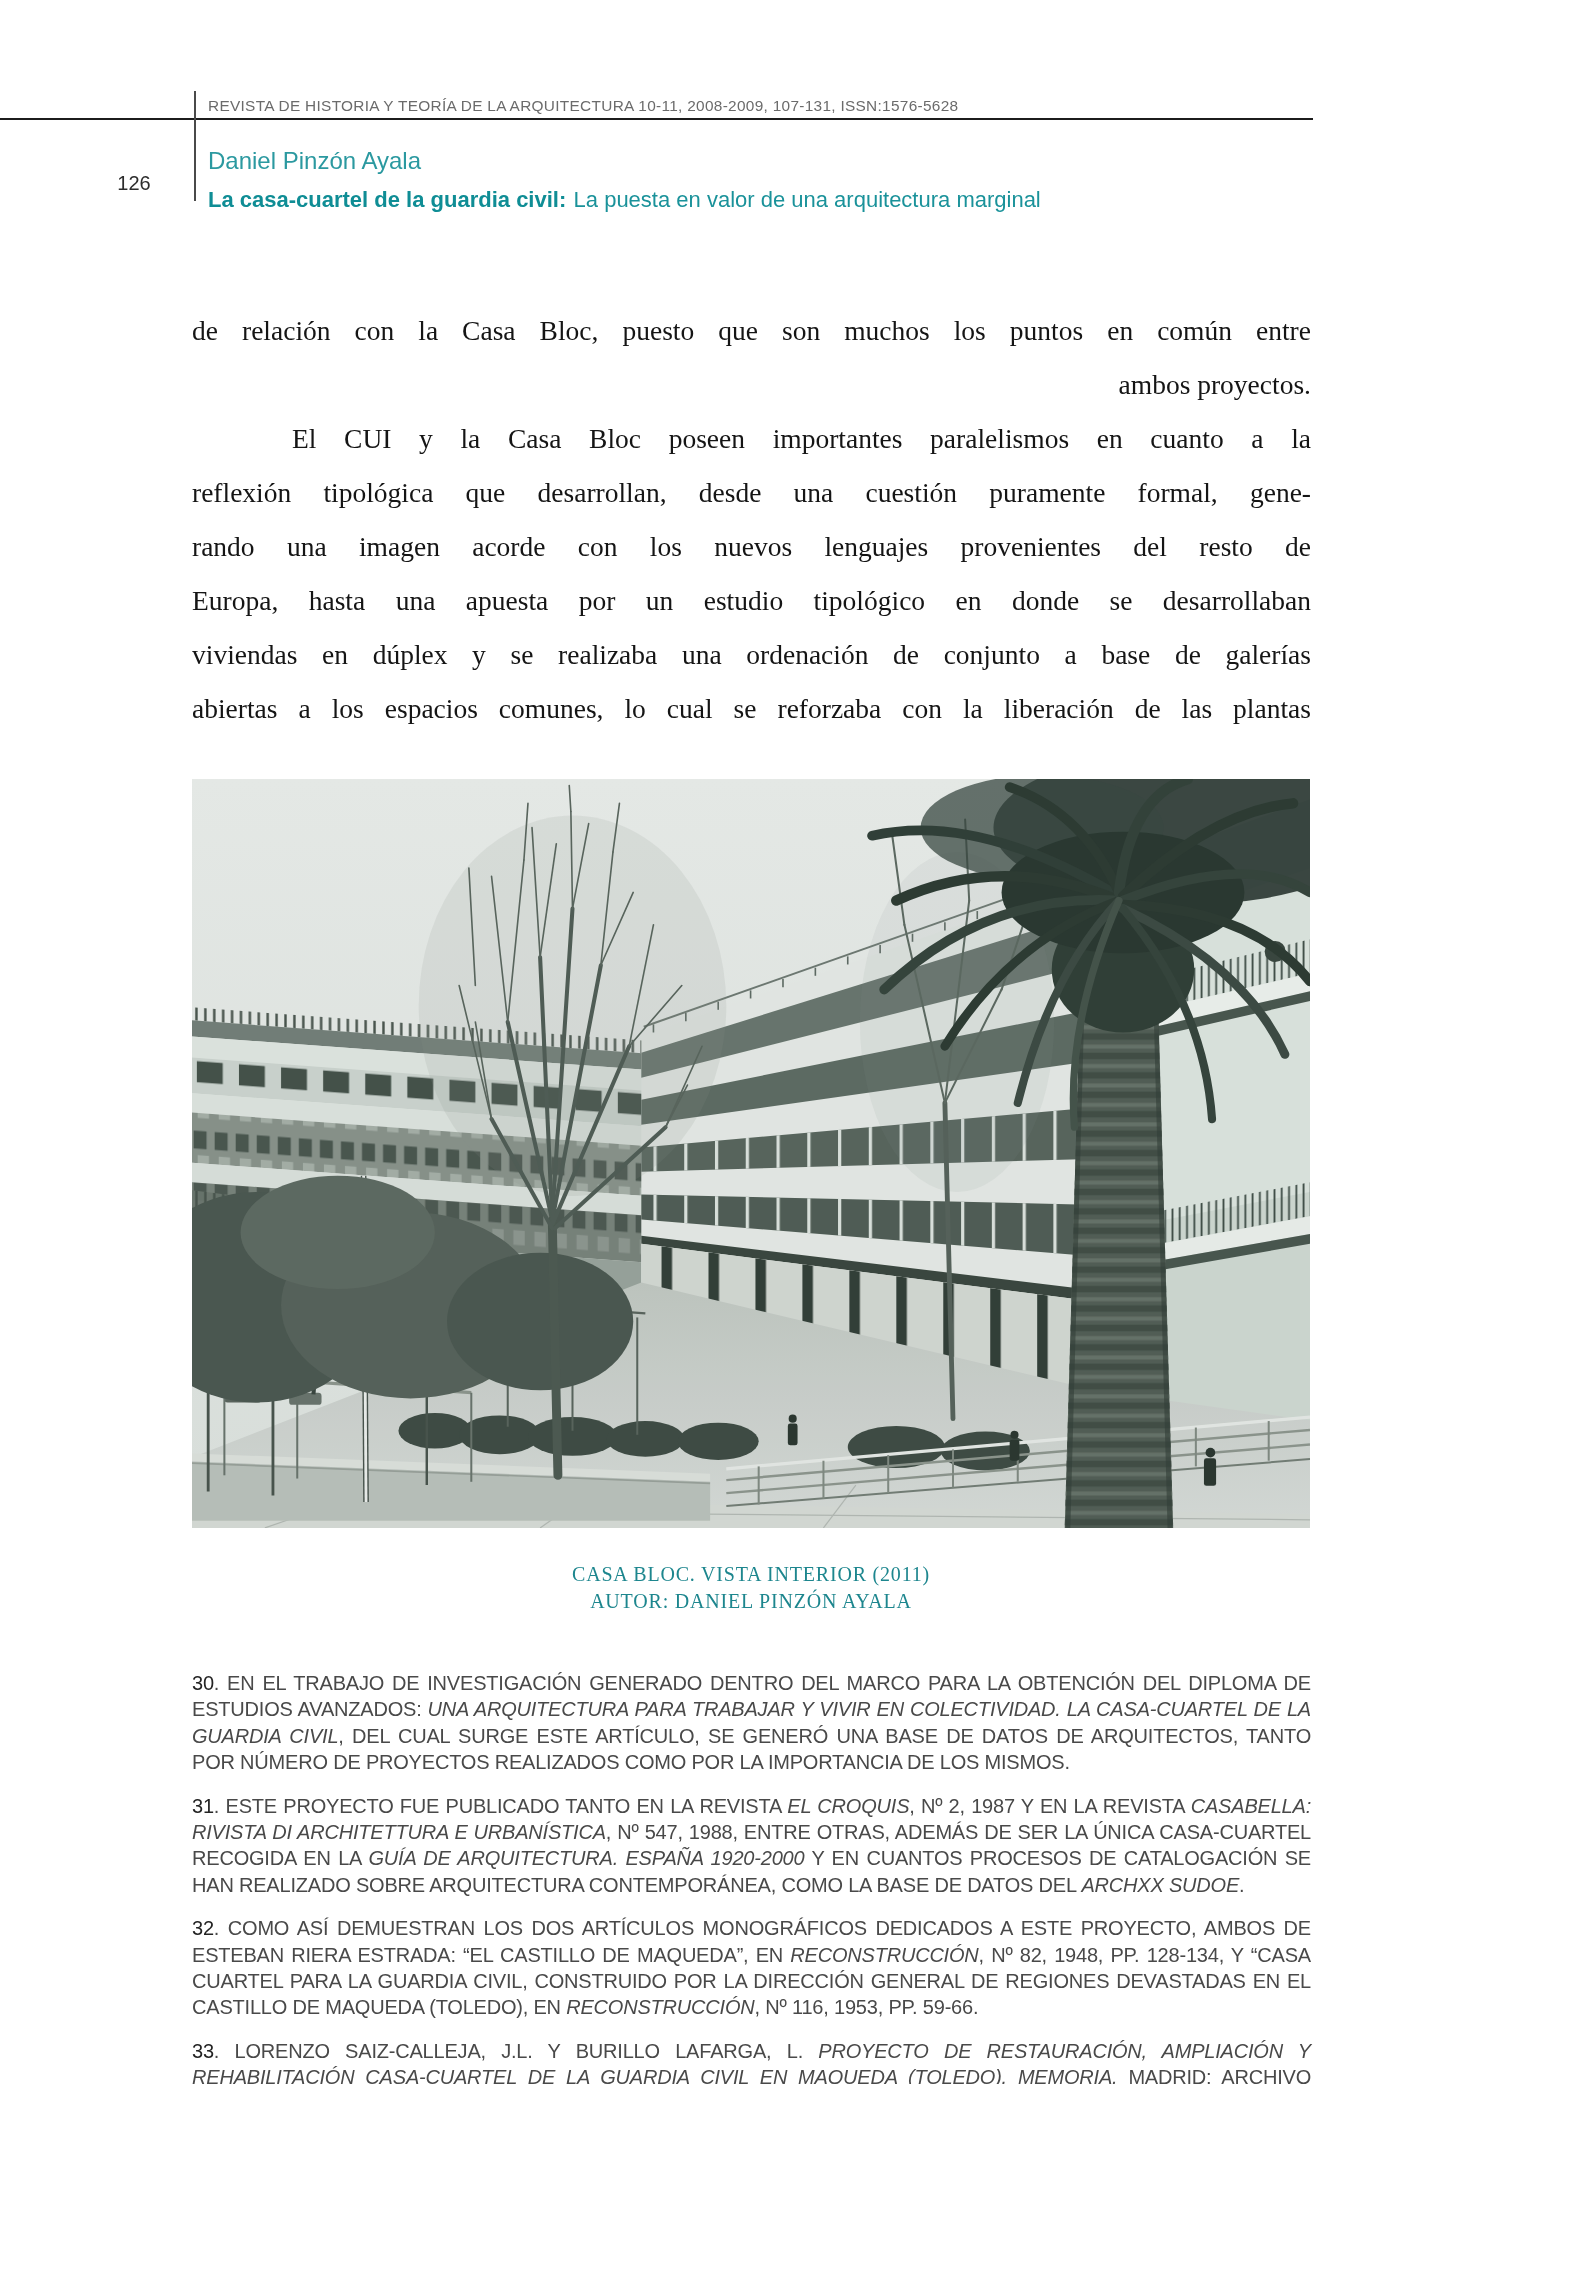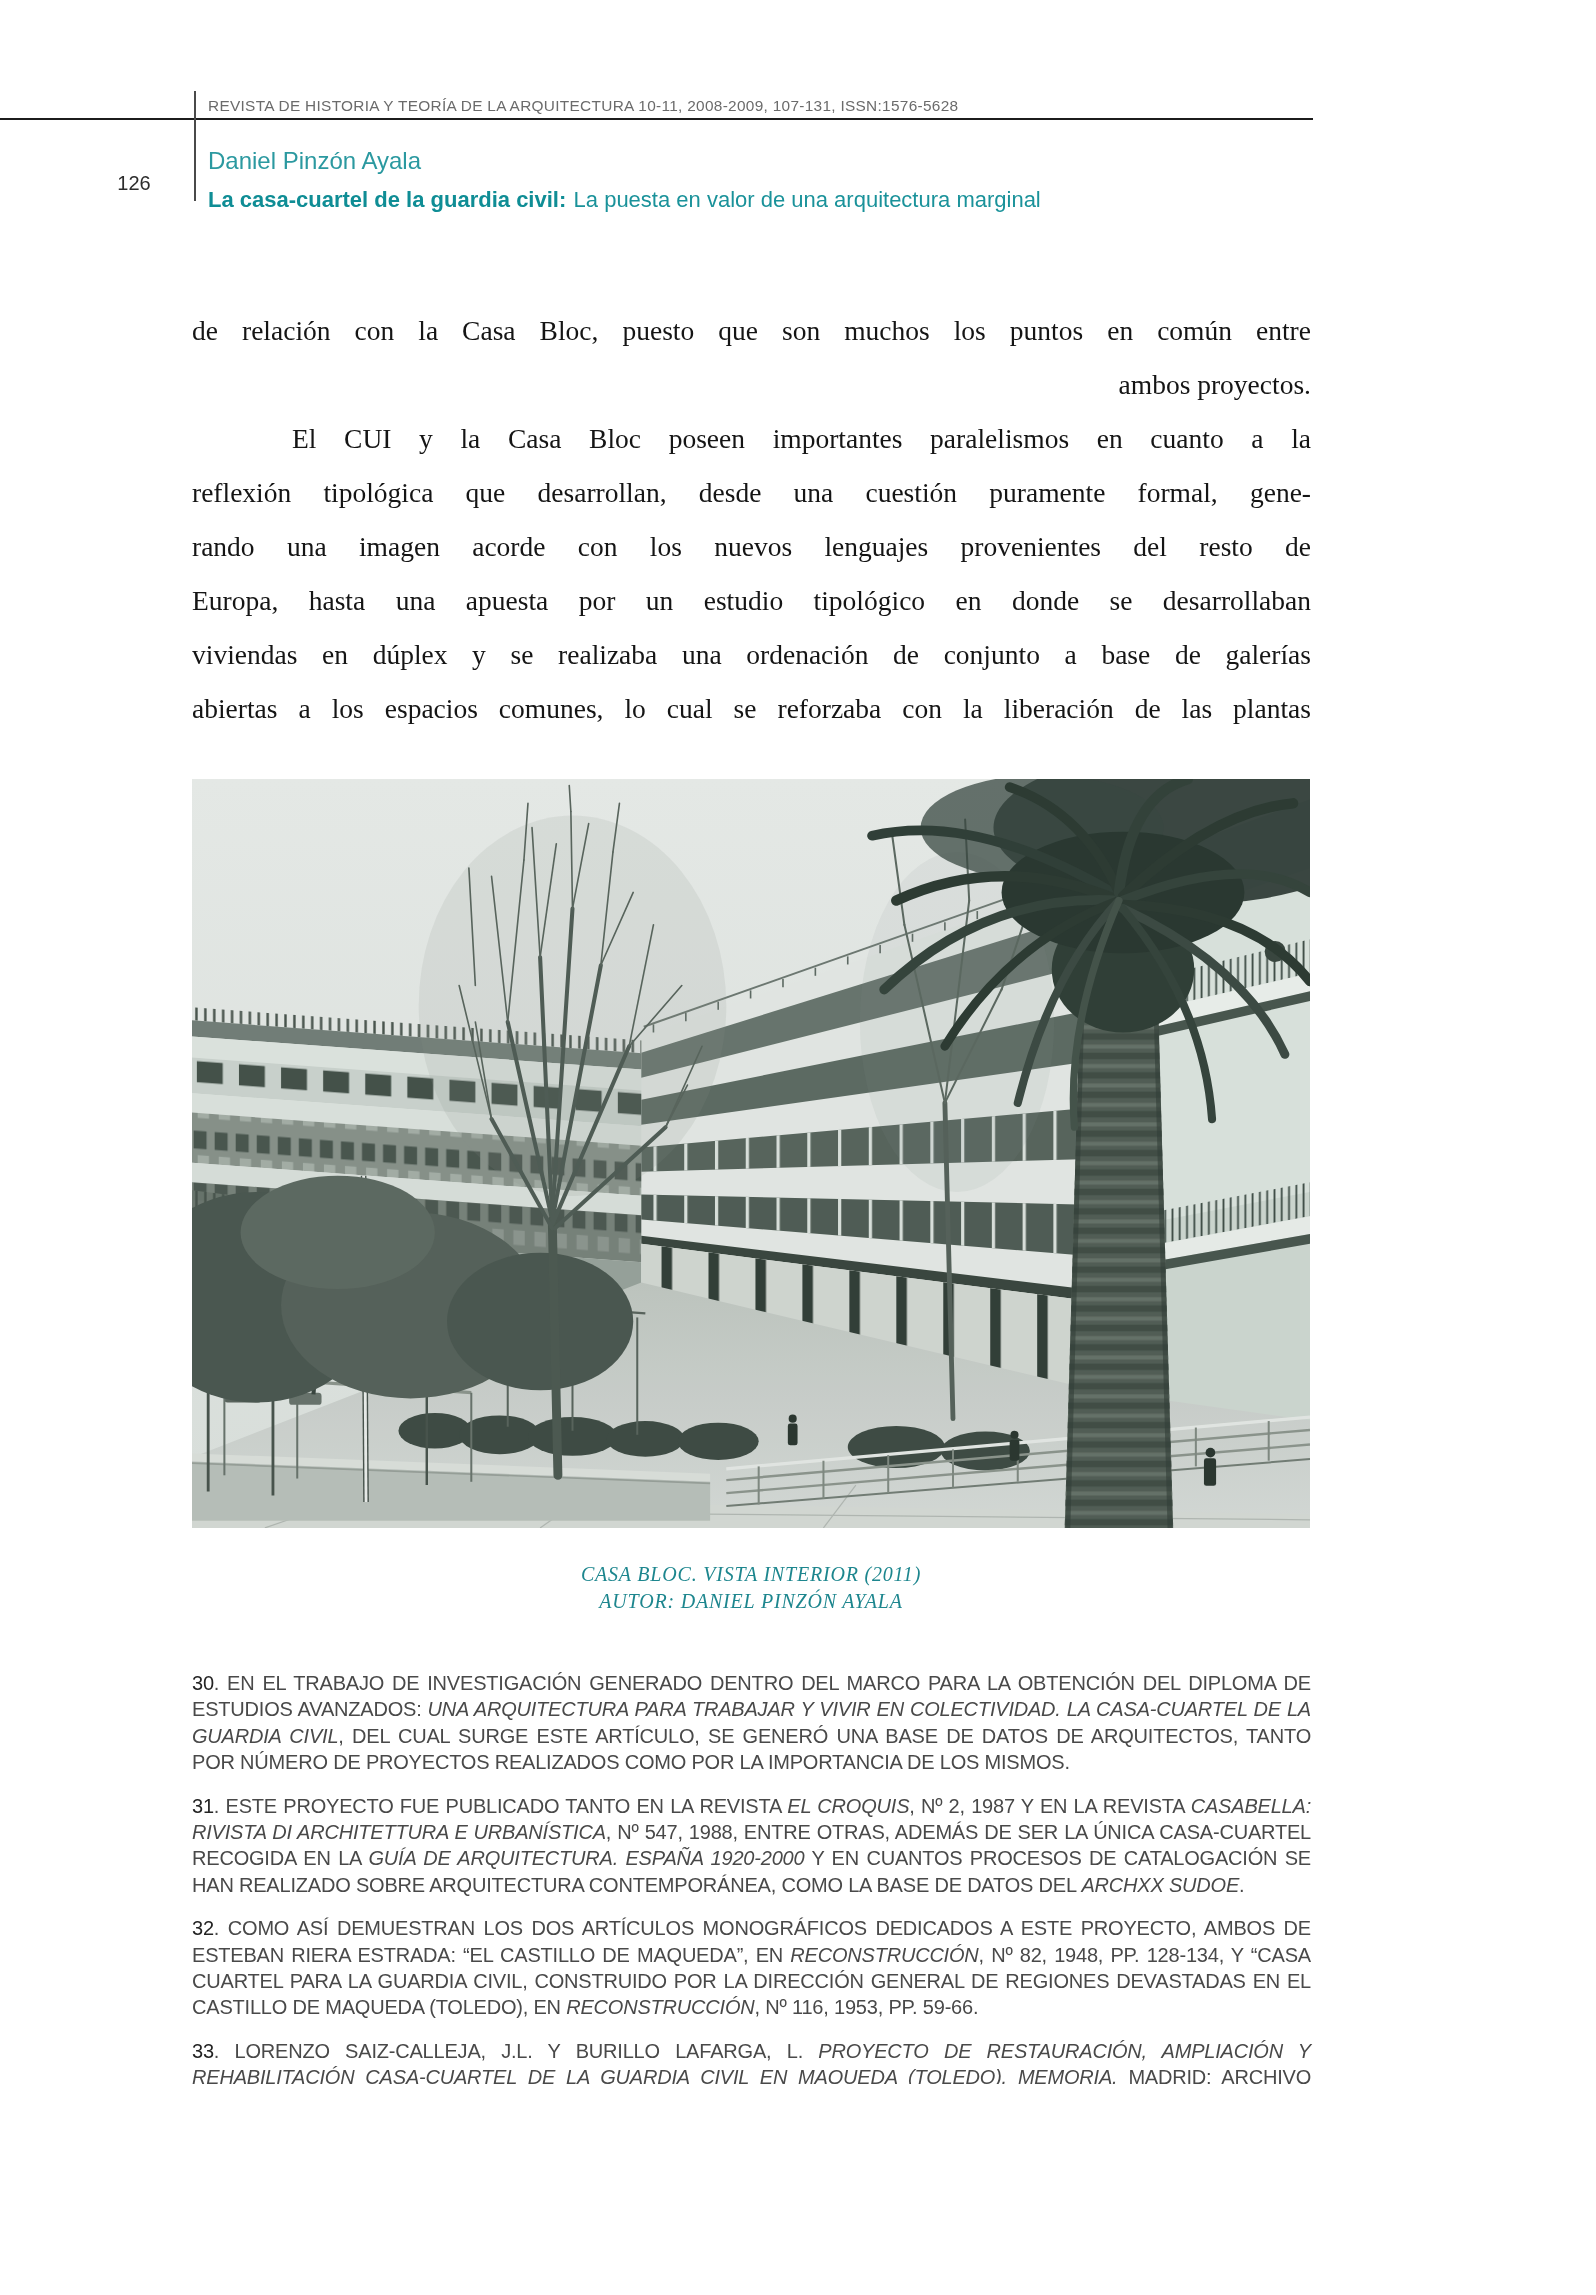--- a/index.html
+++ b/index.html
@@ -20,21 +20,21 @@
   .body-text{position:absolute;left:192px;top:304px;width:1119px;
         font-family:"Liberation Serif",serif;font-size:27.5px;line-height:54px;color:#151515;}
   .body-text .jl{text-align:justify;text-align-last:justify;}
   .body-text .ll{text-align:right;}
   .body-text .ind{padding-left:100px;}
   
   .photo{position:absolute;left:192px;top:779px;width:1118px;height:749px;}
   
   .caption{position:absolute;left:192px;top:1561px;width:1118px;text-align:center;
         font-family:"Liberation Serif",serif;font-size:20px;line-height:27px;
-        color:#1d868e;letter-spacing:0.8px;font-style:italic;}
+        color:#1d868e;letter-spacing:0.8px;}
   
   .footnotes{position:absolute;left:192px;top:1670px;width:1119px;
         font-size:20px;line-height:26.4px;letter-spacing:-0.2px;color:#494949;}
   .fn{margin:0 0 17px 0;text-align:justify;}
   .fn .it{font-style:italic;}
   .fn .num{color:#242424;}
   
   .logo{position:absolute;left:0;top:0;width:100%;height:100%;pointer-events:none;}
   .logo .h{position:absolute;left:661px;top:2139px;font-family:"Liberation Serif",serif;
         font-size:66px;line-height:1;color:#b3b5b7;}

